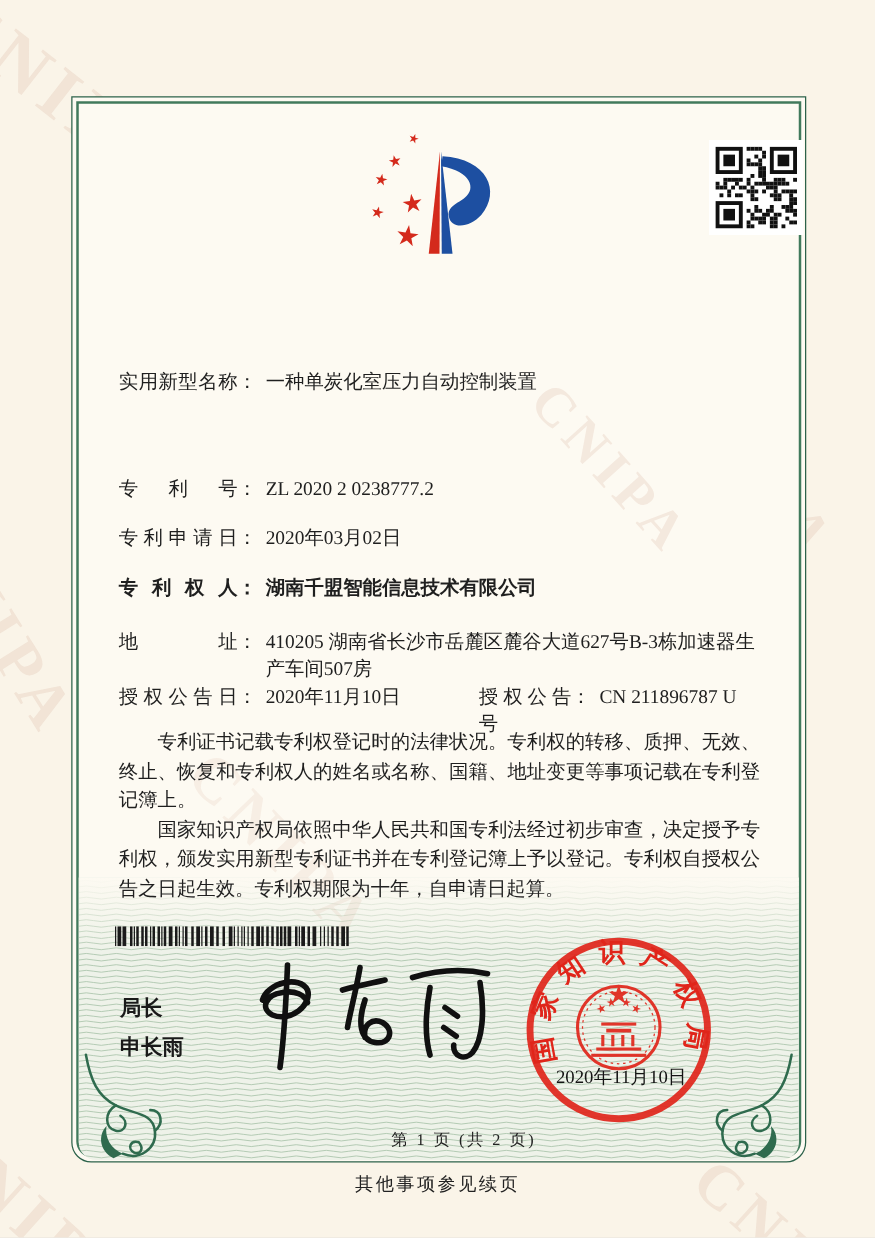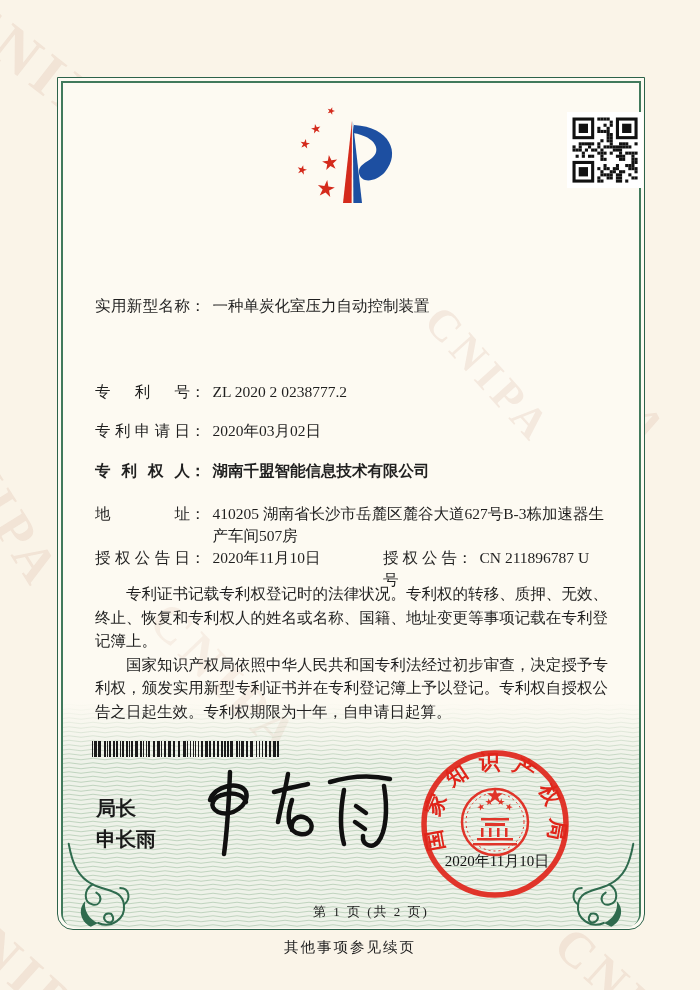--- a/index.html
+++ b/index.html
@@ -26,21 +26,21 @@
   .row{position:absolute;left:95px;z-index:4;font-size:15.5px;line-height:22px;}
   .lbl{display:inline-block;width:95px;text-align:justify;text-align-last:justify;vertical-align:top;}
   .lbl2{display:inline-block;width:74px;text-align:justify;text-align-last:justify;vertical-align:top;}
   .colon{padding-right:7px;vertical-align:top;}
   .val{display:inline-block;vertical-align:top;}
   .val-addr{width:400px;}
   .paras{position:absolute;left:95px;top:582px;width:513px;z-index:4;font-size:15.5px;
          line-height:23.5px;text-align:justify;}
   .paras p{margin:0;text-indent:2em;}
   .director{position:absolute;left:96px;z-index:5;font-family:Liberation Sans, sans-serif;
-            font-size:20px;font-weight:700;color:#1a1a1a;}
+            font-size:17px;font-weight:700;color:#1a1a1a;}
   .seal-date{position:absolute;left:432px;top:852px;width:130px;text-align:center;z-index:6;
              font-size:15px;color:#141414;}
   .pageno{position:absolute;left:0;top:903px;width:700px;text-align:center;z-index:5;
           font-size:13px;letter-spacing:2px;color:#222;margin-left:21px;}
   .contnote{position:absolute;left:0;top:938px;width:700px;text-align:center;z-index:4;
             font-size:14.5px;letter-spacing:2px;color:#222;}
   svg{display:block;}
   .abs{position:absolute;}
 </style>
 </head>

